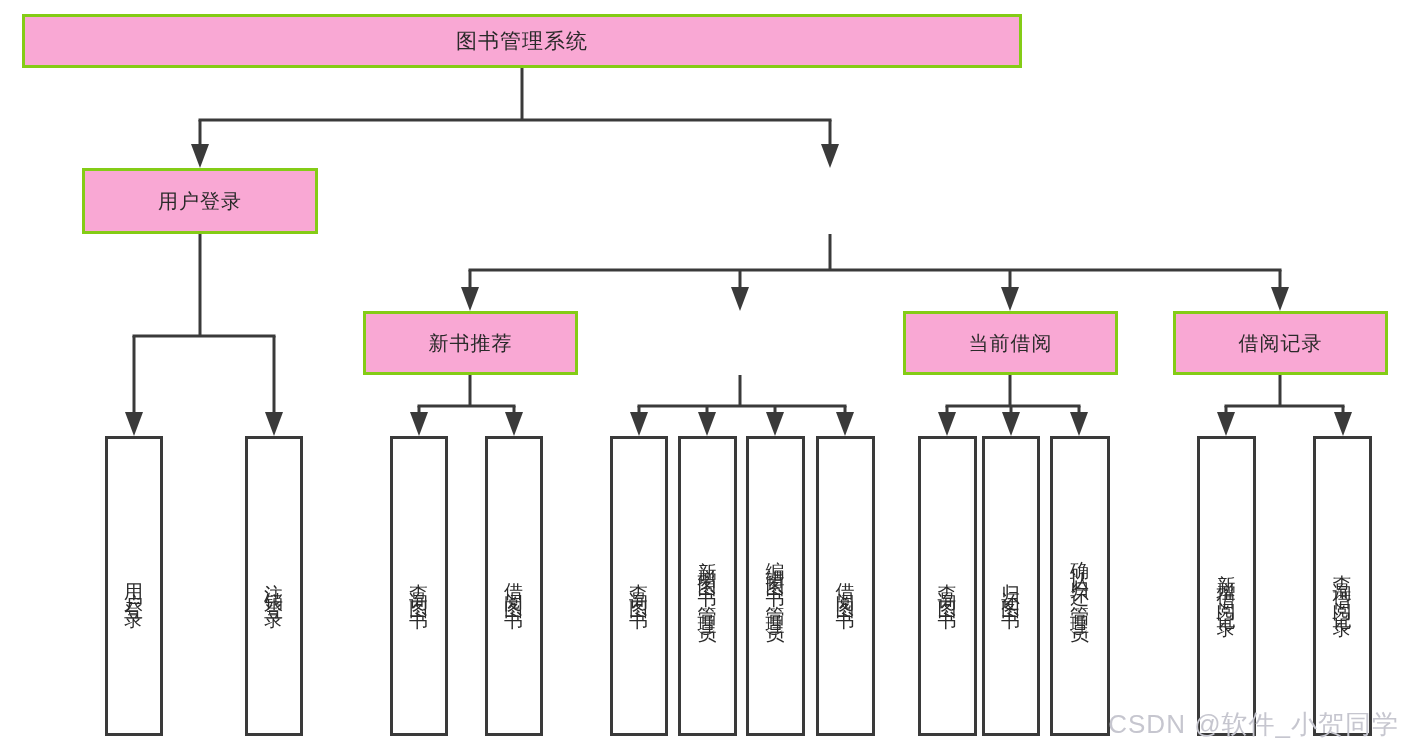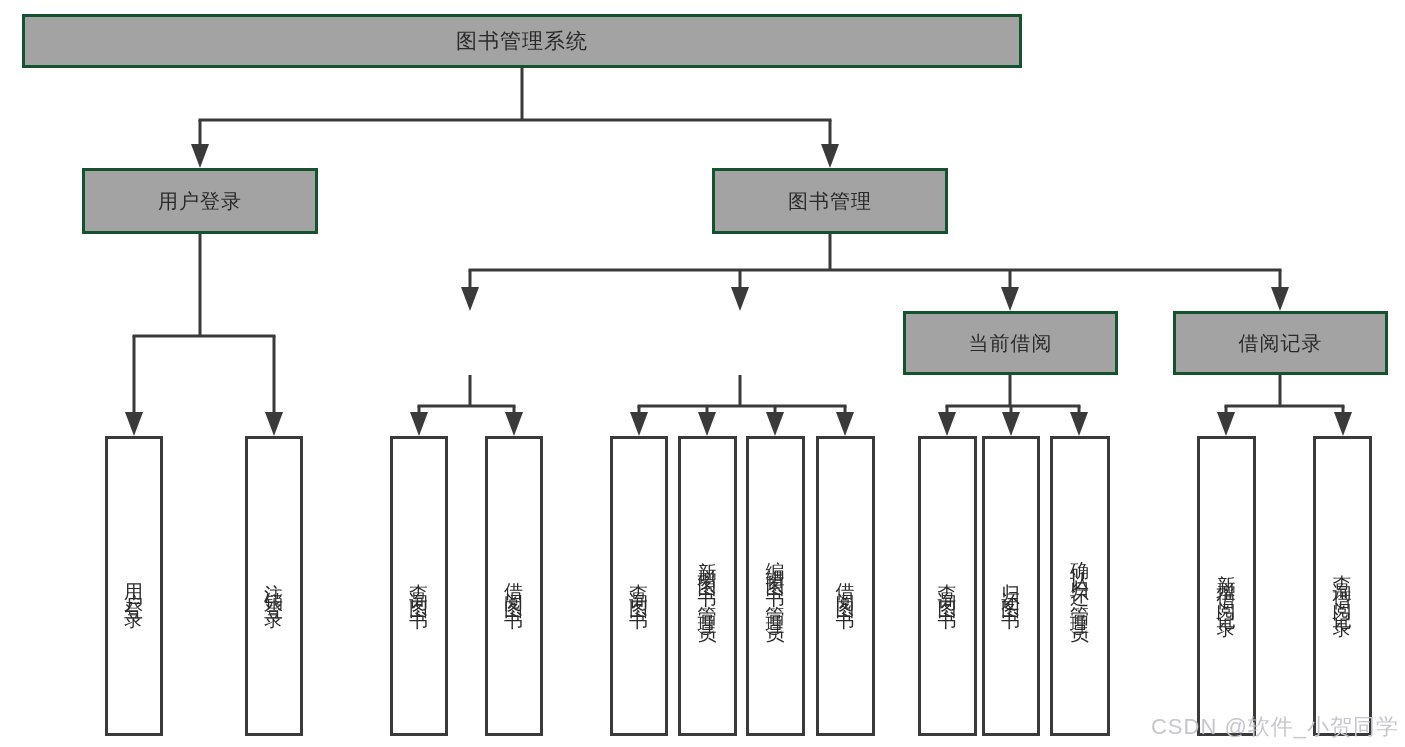--- a/index.html
+++ b/index.html
@@ -7,22 +7,22 @@
     position:relative;
     width:1405px;height:747px;
     background:#ffffff;
     font-family:"Liberation Sans","DejaVu Sans",sans-serif;
     overflow:hidden;
   }
   .wires{position:absolute;left:0;top:0;width:1405px;height:747px;}
   .node{
     position:absolute;
     box-sizing:border-box;
-    background:#a3a3a3;
-    border:3px solid #14532d;
+    background:#f9a8d4;
+    border:3px solid #84cc16;
     display:flex;align-items:center;justify-content:center;
     font-size:20px;color:#2a2a2a;
     letter-spacing:1px;
     white-space:nowrap;
   }
   .node.root{left:22px;top:14px;width:1000px;height:54px;font-size:21px;}
   .node.lvl2{top:168px;width:236px;height:66px;}
   .node.lvl3{top:311px;width:215px;height:64px;}
   .leaf{
     position:absolute;
@@ -36,21 +36,21 @@
     writing-mode:vertical-rl;
     text-orientation:mixed;
     font-size:19px;
     letter-spacing:9px;
     color:#2a2a2a;
     line-height:1;
   }
   .watermark{
     position:absolute;
     right:6px;bottom:5px;
-    font-size:22px;
+    font-size:26px;
     color:#c6c6cf;
     letter-spacing:1px;
     white-space:nowrap;
     margin-left:46px;
   }
 </style>
 </head>
 <body>
 
 <div class="stage">
@@ -117,22 +117,22 @@
       <polygon points="1002,412 1020,412 1011,436"></polygon>
       <polygon points="1070,412 1088,412 1079,436"></polygon>
       <polygon points="1217,412 1235,412 1226,436"></polygon>
       <polygon points="1334,412 1352,412 1343,436"></polygon>
     </g>
   </svg>
 
   <div class="node root">图书管理系统</div>
 
   <div class="node lvl2" style="left:82px;">用户登录</div>
-  <div class="node lvl2" style="left:712px;">图书管理</div>
 
+  <div class="node lvl3" style="left:363px;">新书推荐</div>
   <div class="node lvl3" style="left:1173px;">借阅记录</div>
   <div class="node lvl3" style="left:903px;">当前借阅</div>
 
   <div class="leaf" style="left:105px;">
       <span class="vtext">用户登录</span>
     </div>
   <div class="leaf" style="left:245px;">
       <span class="vtext">注销登录</span>
     </div>
 

